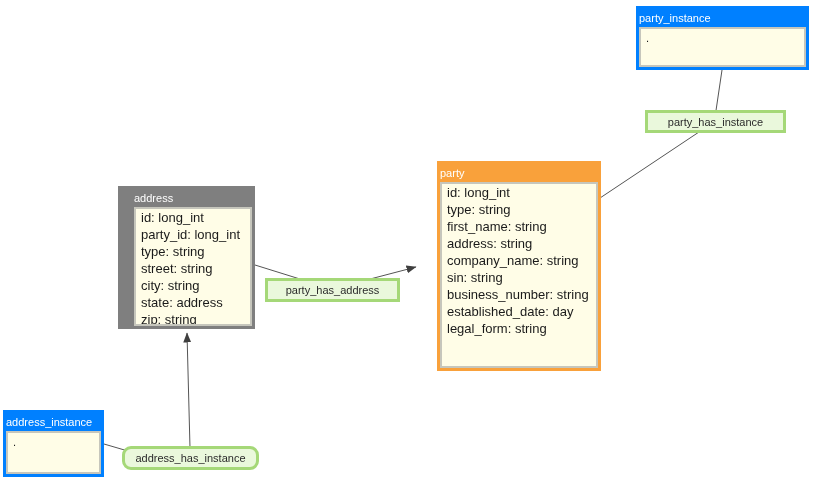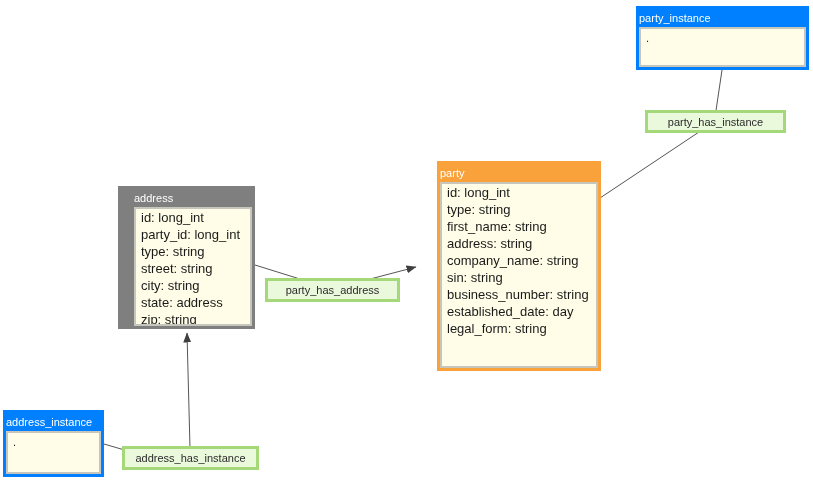--- a/index.html
+++ b/index.html
@@ -126,15 +126,15 @@
     <div class="entity-header">address_instance</div>
     <div class="entity-body">
       <div class="dot">.</div>
     </div>
   </div>
 
   <div class="rel-label" style="left:645px;top:110px;width:141px;height:23px;">party_has_instance</div>
 
   <div class="rel-label" style="left:265px;top:278px;width:135px;height:24px;">party_has_address</div>
 
-  <div class="rel-label" style="left:122px;top:446px;width:137px;height:24px;">address_has_instance</div>
+  <div class="rel-label" style="left:122px;top:446px;width:137px;height:24px;border-radius:9px;">address_has_instance</div>
 
 </div>
 
 </body></html>

